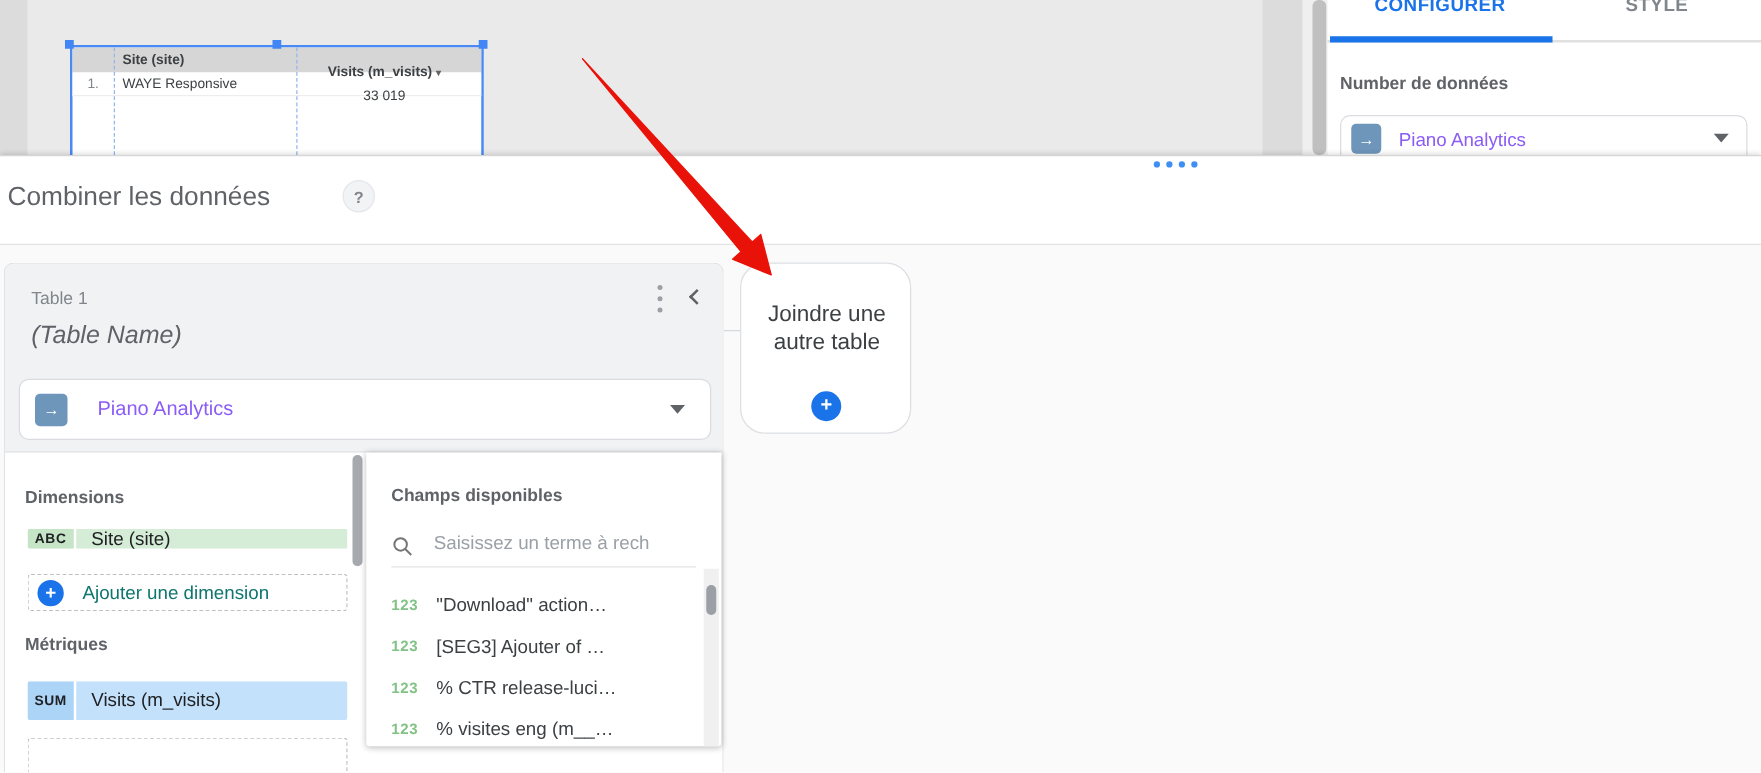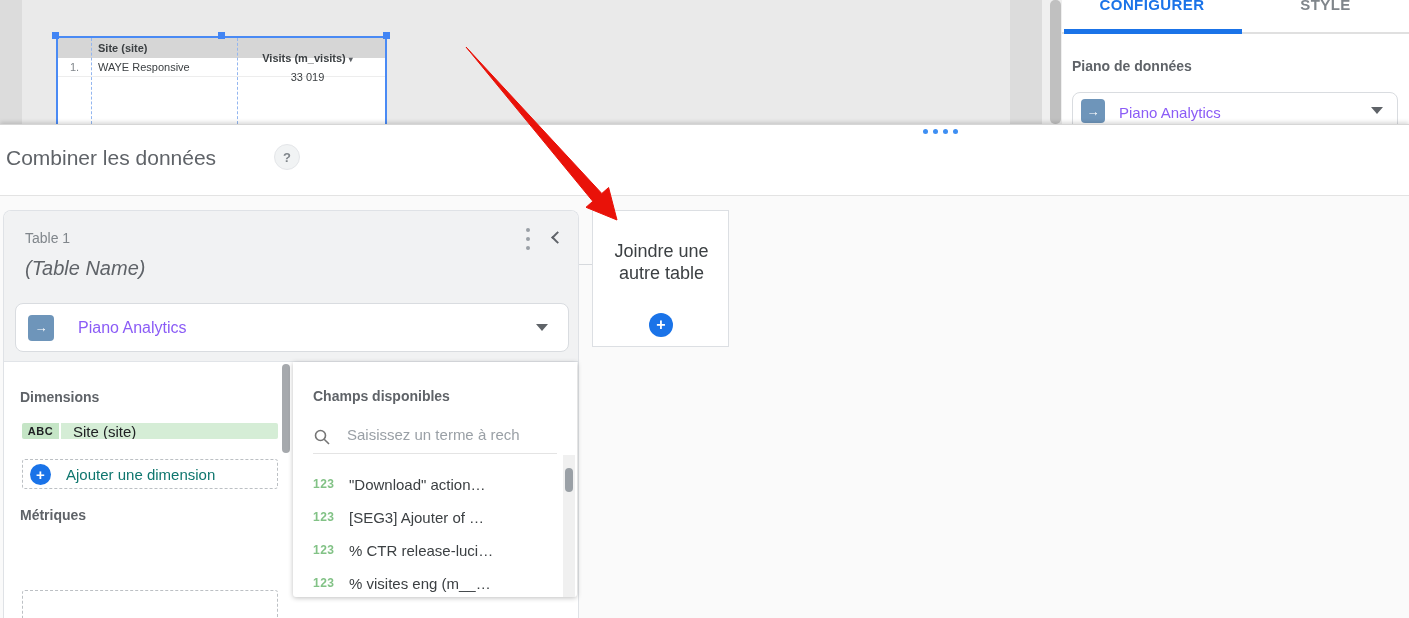--- a/index.html
+++ b/index.html
@@ -70,21 +70,21 @@
 
   
   .fields-panel { background:#fff; box-shadow:0 1px 5px rgba(0,0,0,.25); border-radius:0 0 3px 3px; }
   .search-input { border:none; outline:none; background:transparent; font-family:inherit; font-size:15px; color:#3c4043; }
   .search-input::placeholder { color:#9aa0a6; }
   .field-item { display:flex; align-items:center; height:20px; }
   .field-badge { width:36px; font-size:12px; font-weight:bold; letter-spacing:.5px; color:#82c286; }
   .field-lbl { font-size:15px; color:#3c4043; white-space:nowrap; }
 
   
-  .join-card { background:#fff; border:1px solid #dcdfe3; border-radius:0; }
+  .join-card { background:#fff; border:1px solid #dcdfe3; border-radius:20px; }
   .join-text { font-size:18px; color:#3c4043; text-align:center; line-height:22px; }
   .join-card .plus-circle { width:24px; height:24px; font-size:16px; }
 
   svg { display:block; }
 </style>
 </head>
 <body>
 
 <div class="stage">
 
@@ -113,21 +113,21 @@
   <div class="abs scroll-track-v" style="left:1042px;top:0;width:20px;height:124px;">
     <div class="abs scroll-thumb" style="left:8px;top:0;width:11px;height:124px;"></div>
   </div>
 
   <div class="abs right-panel" style="left:1062px;top:0;width:347px;height:124px;">
     <div class="abs tab active" style="left:0;top:-4px;width:180px;">CONFIGURER</div>
     <div class="abs tab inactive" style="left:180px;top:-4px;width:167px;">STYLE</div>
     <div class="abs tab-line" style="left:0;top:32px;width:347px;"></div>
     <div class="abs tab-underline" style="left:2px;top:29px;width:178px;"></div>
 
-    <div class="abs panel-label" style="left:10px;top:58px;">Piano de données</div>
+    <div class="abs panel-label" style="left:10px;top:58px;">Number de données</div>
 
     <div class="abs select-box" style="left:10px;top:92px;width:326px;height:44px;">
       <div class="abs pa-icon" style="left:8px;top:6px;width:24px;height:24px;">
           <span>→</span>
         </div>
       <div class="abs select-label" style="left:46px;top:11px;">Piano Analytics</div>
       <div class="abs caret-down" style="right:14px;top:14px;"></div>
     </div>
   </div>
 
@@ -175,20 +175,24 @@
       <div class="lbl">Site (site)</div>
     </div>
 
     <div class="abs add-chip" style="left:18px;top:248px;width:256px;">
       <div class="plus-circle">+</div>
       <div class="txt">Ajouter une dimension</div>
     </div>
 
     <div class="abs section-label" style="left:16px;top:296px;">Métriques</div>
 
+    <div class="abs chip met" style="left:18px;top:334px;width:256px;height:31px;">
+      <div class="badge">SUM</div>
+      <div class="lbl">Visits (m_visits)</div>
+    </div>
 
     <div class="abs add-chip" style="left:18px;top:379px;width:256px;height:40px;"></div>
 
     <div class="abs scroll-thumb" style="left:278px;top:153px;width:8px;height:89px;background:#a6a9ad;"></div>
   </div>
 
   <div class="abs fields-panel" style="left:293px;top:362px;width:284px;height:235px;">
     <div class="abs section-label" style="left:20px;top:26px;">Champs disponibles</div>
 
     <div class="abs" style="left:21px;top:67px;width:16px;height:16px;">

